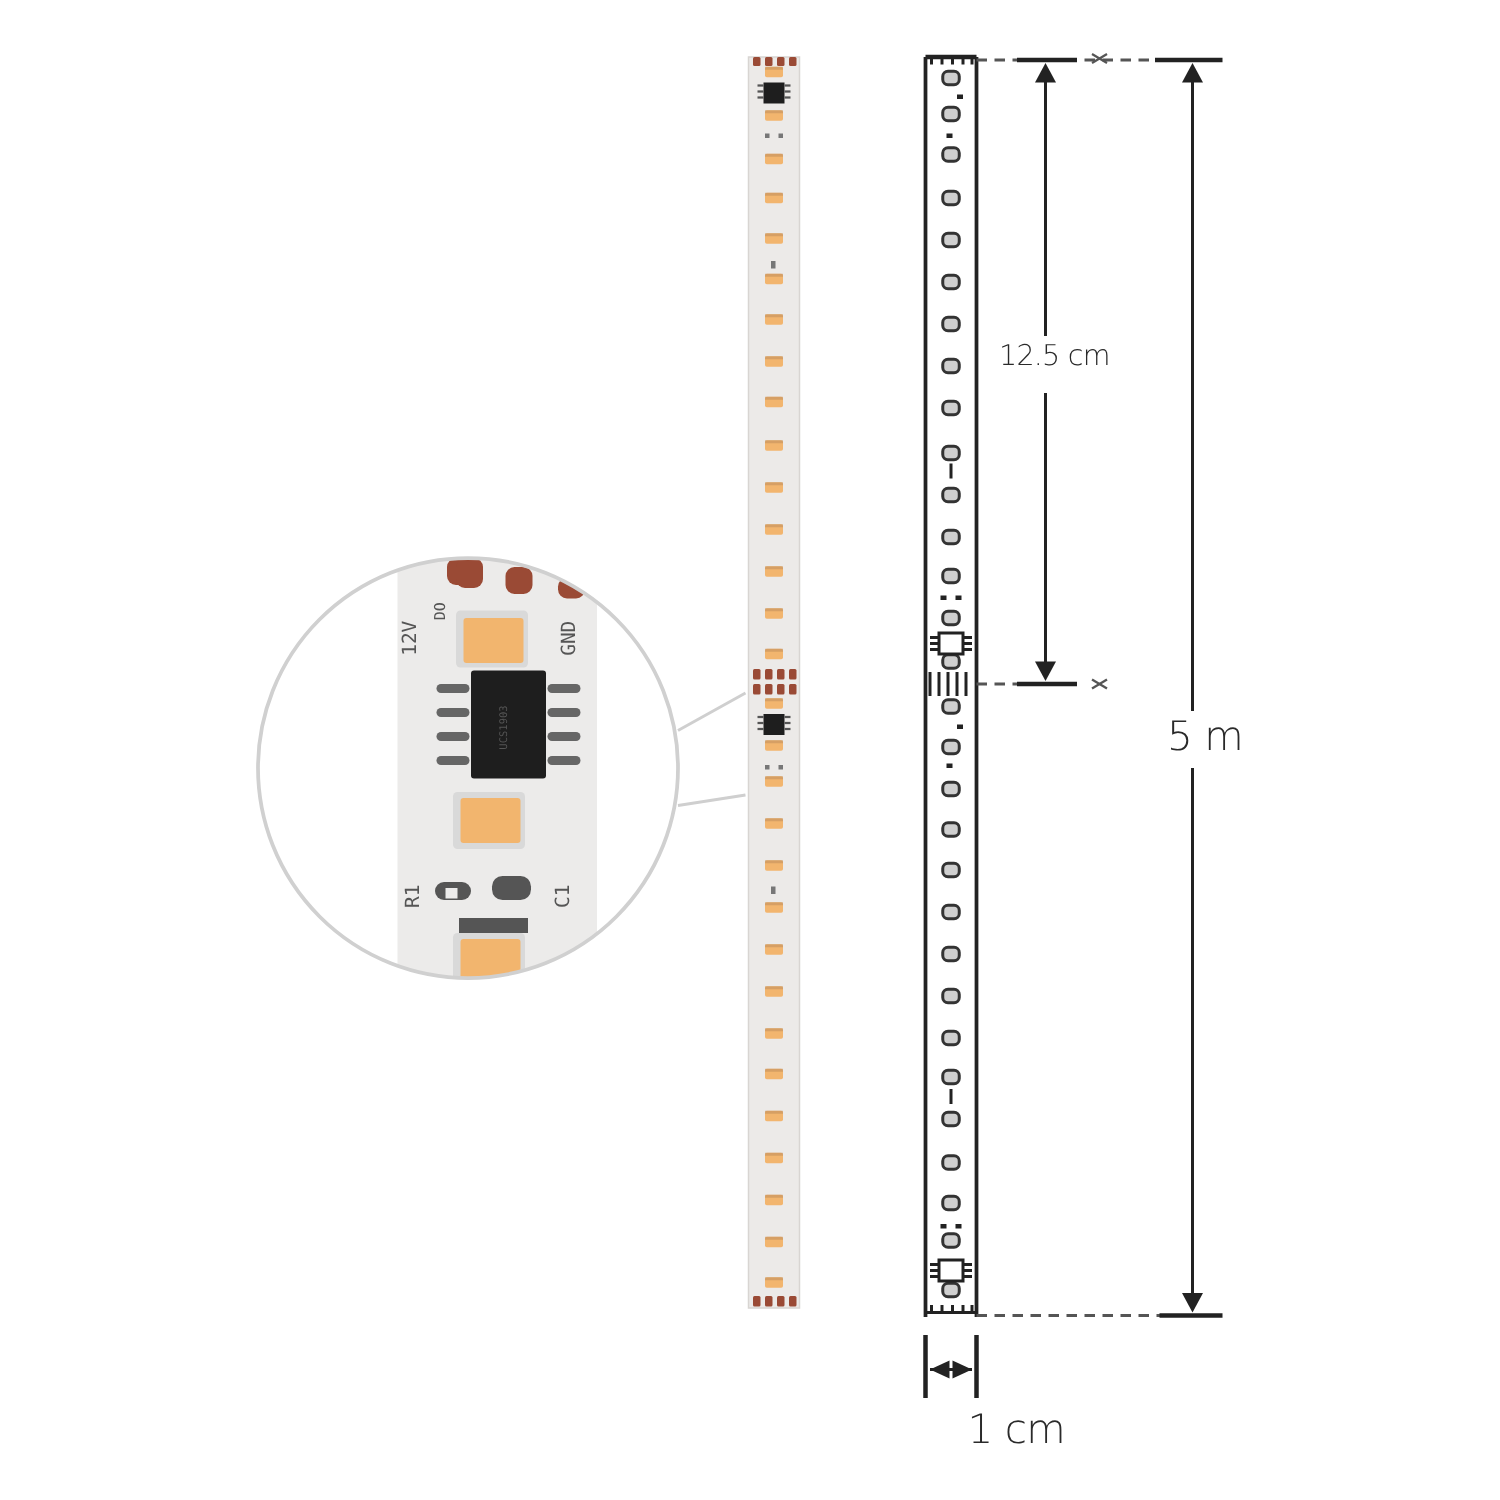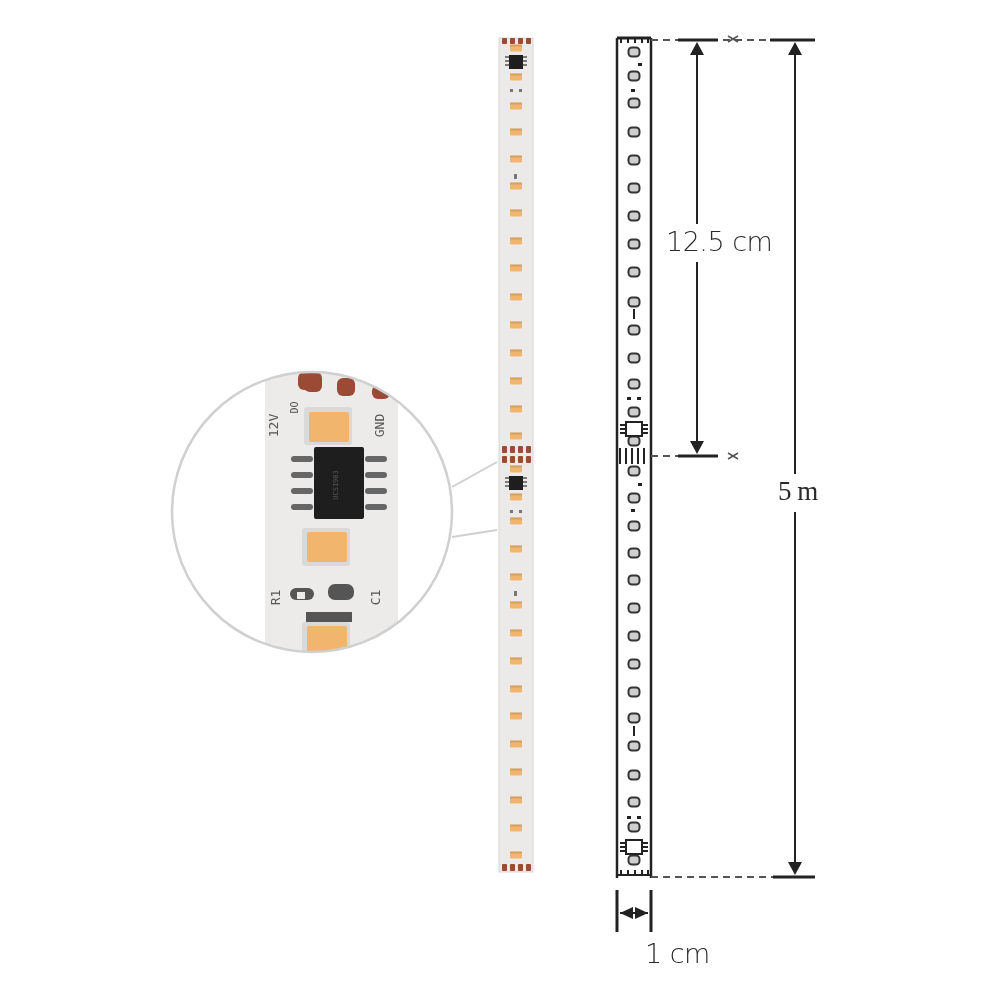--- a/index.html
+++ b/index.html
@@ -1,20 +1,20 @@
 <!DOCTYPE html>
 <html><head>
   <meta charset="utf-8">
   <style>
     html, body { margin: 0; padding: 0; background: #ffffff; }
     body { width: 1000px; height: 1000px; position: relative; overflow: hidden; font-family: "DejaVu Sans", sans-serif; }
     .canvas { position: absolute; left: 0; top: 0; width: 1000px; height: 1000px; }
     .label { position: absolute; font-family: "DejaVu Sans", sans-serif; color: #2a2a2a; font-weight: 300; letter-spacing: -0.5px; white-space: nowrap; }
-    .dim-segment { left: 664px; top: 226px; font-size: 27px; background: #fff; padding: 0 2px; }
-    .dim-total { left: 776px; top: 476px; font-size: 27px; background: #fff; padding: 0 2px; font-family: Liberation Serif, serif; }
+    .dim-segment { left: 664px; top: 226px; font-size: 19px; background: #fff; padding: 0 2px; }
+    .dim-total { left: 776px; top: 476px; font-size: 27px; background: #fff; padding: 0 2px; }
     .dim-width { left: 645px; top: 938px; font-size: 27px; }
     .pcb-label { position: absolute; font-family: "DejaVu Sans Mono", monospace; font-size: 13px; color: #555; }
   </style>
 </head>
 <body>
 
 <svg class="canvas" viewBox="0 0 1000 1000" xmlns="http://www.w3.org/2000/svg">
   <defs>
     <clipPath id="magClip">
         <circle cx="312" cy="512" r="140"></circle>

